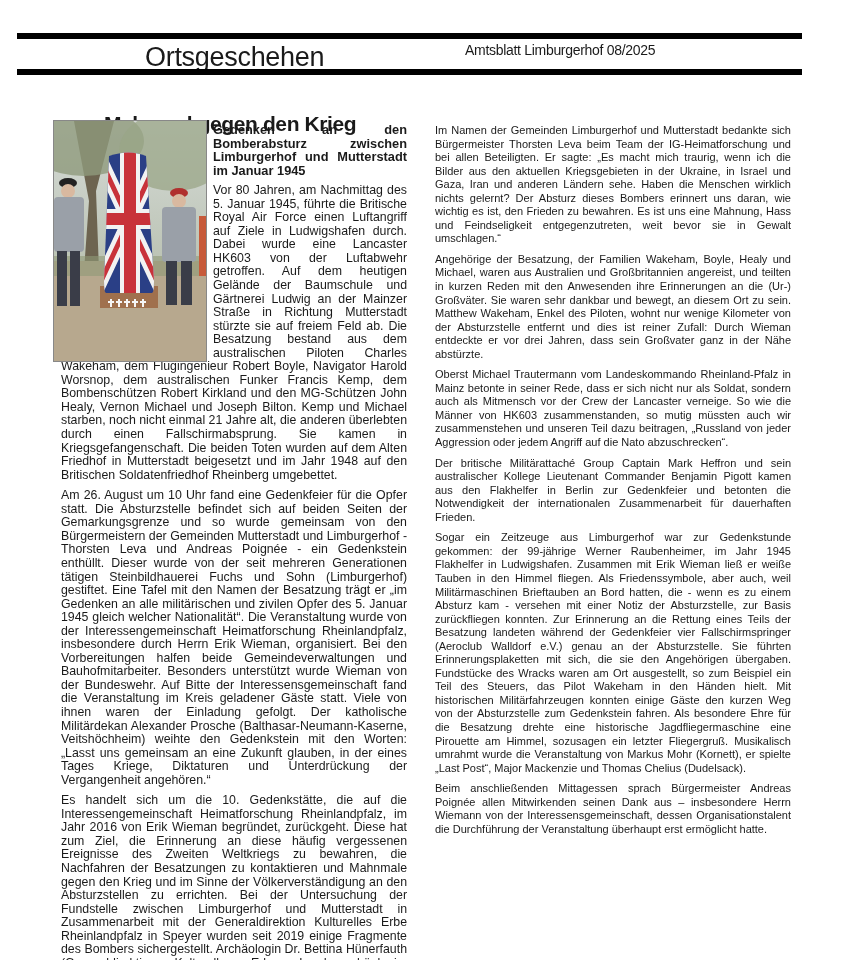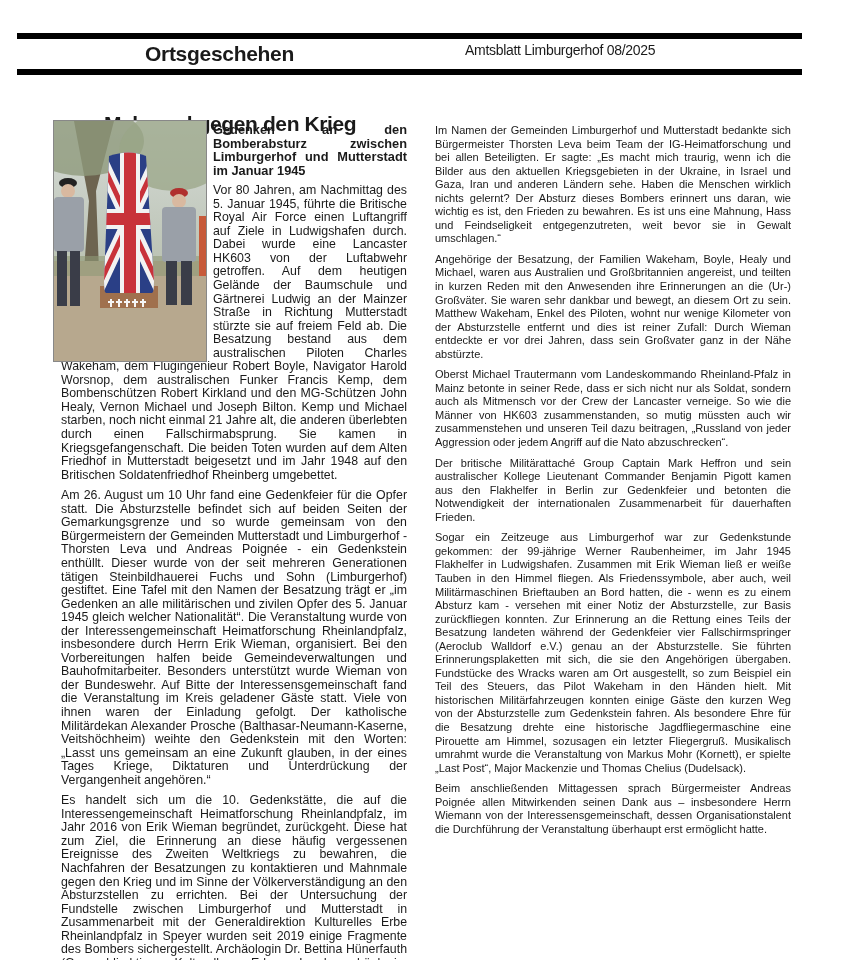--- a/index.html
+++ b/index.html
@@ -1,20 +1,20 @@
 <!DOCTYPE html>
 <html><head>
 <meta charset="utf-8">
 <style>
   html, body { margin:0; padding:0; background:#ffffff; }
   body { width:850px; height:960px; position:relative; overflow:hidden; font-family:"Liberation Sans", sans-serif; color:#1a1a1a; }
   .rule { position:absolute; left:17px; width:785px; height:6px; background:#000; }
   .rule.top { top:33px; }
   .rule.bottom { top:69px; }
-  .section-label { position:absolute; top:42px; left:145px; font-size:21px; font-weight:bold; letter-spacing:-0.3px; }
+  .section-label { position:absolute; top:42px; left:145px; font-size:27px; font-weight:normal; letter-spacing:-0.3px; }
   .issue-label { position:absolute; top:42px; left:465px; font-size:14px; letter-spacing:-0.3px; }
   .headline { position:absolute; top:96px; left:88px; font-size:21px; font-weight:bold; letter-spacing:-0.4px; }
   .photo { position:absolute; top:120px; left:53px; width:152px; height:240px; overflow:hidden; border:1px solid #888; }
   .col-left { position:absolute; top:116px; left:54px; width:360px; font-size:12.35px; line-height:13.55px; text-align:justify; }
   .col-right { position:absolute; top:117px; left:428px; width:370px; font-size:11px; line-height:13.55px; text-align:justify; }
   .col-left p, .col-right p { margin:7px; }
   .float-photo { float:left; width:153px; height:243px; margin:0 6px 0 0; }
   .lead { font-weight:bold; font-size:12.8px; }
 </style>
 </head>

